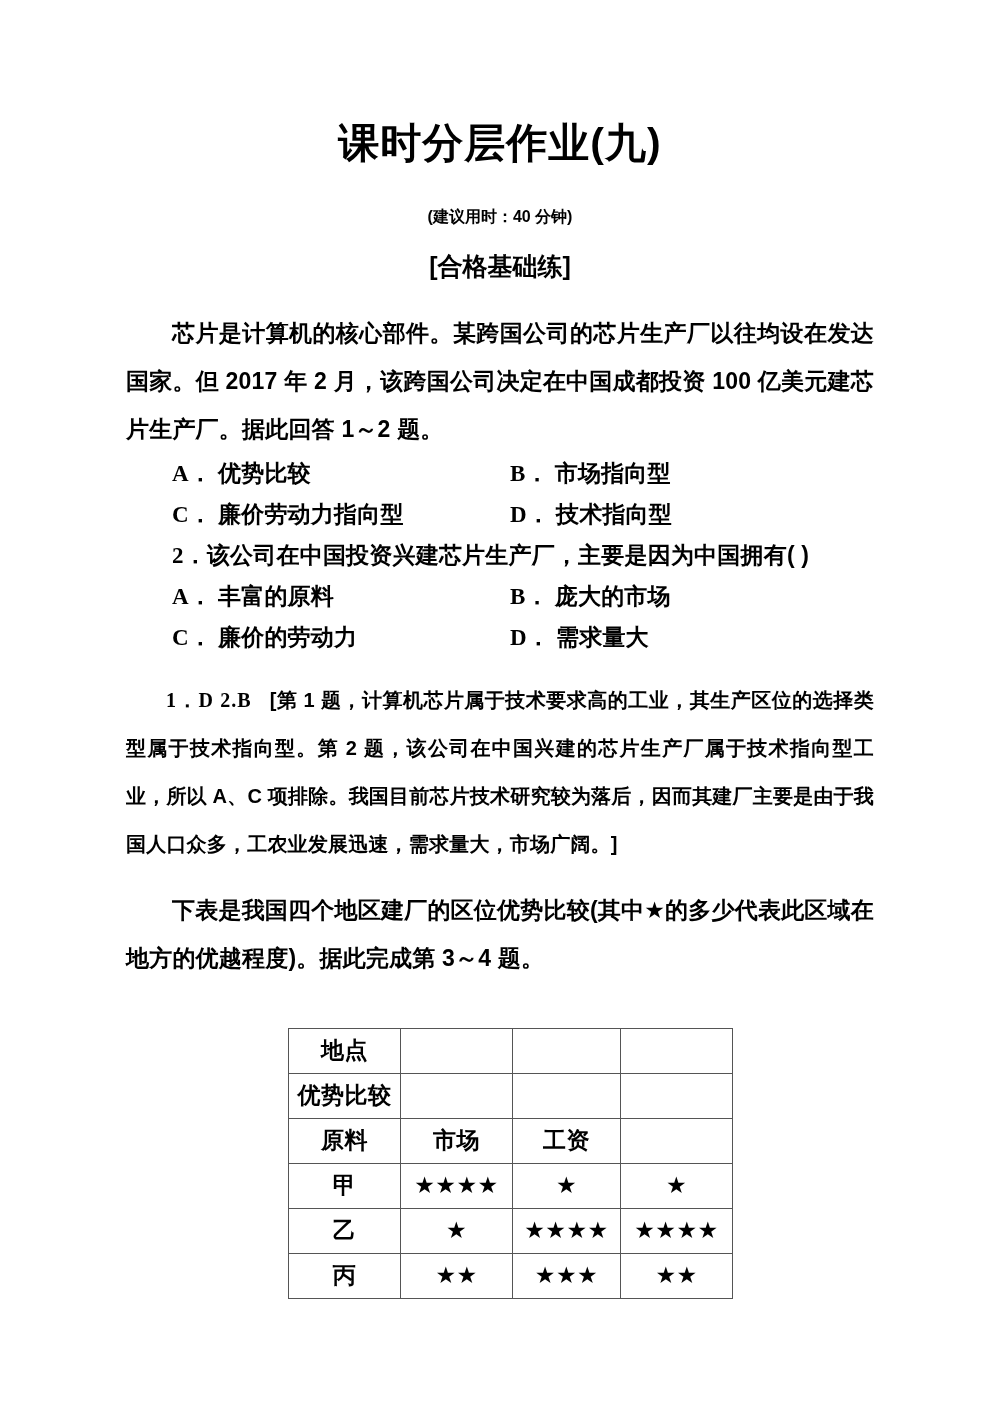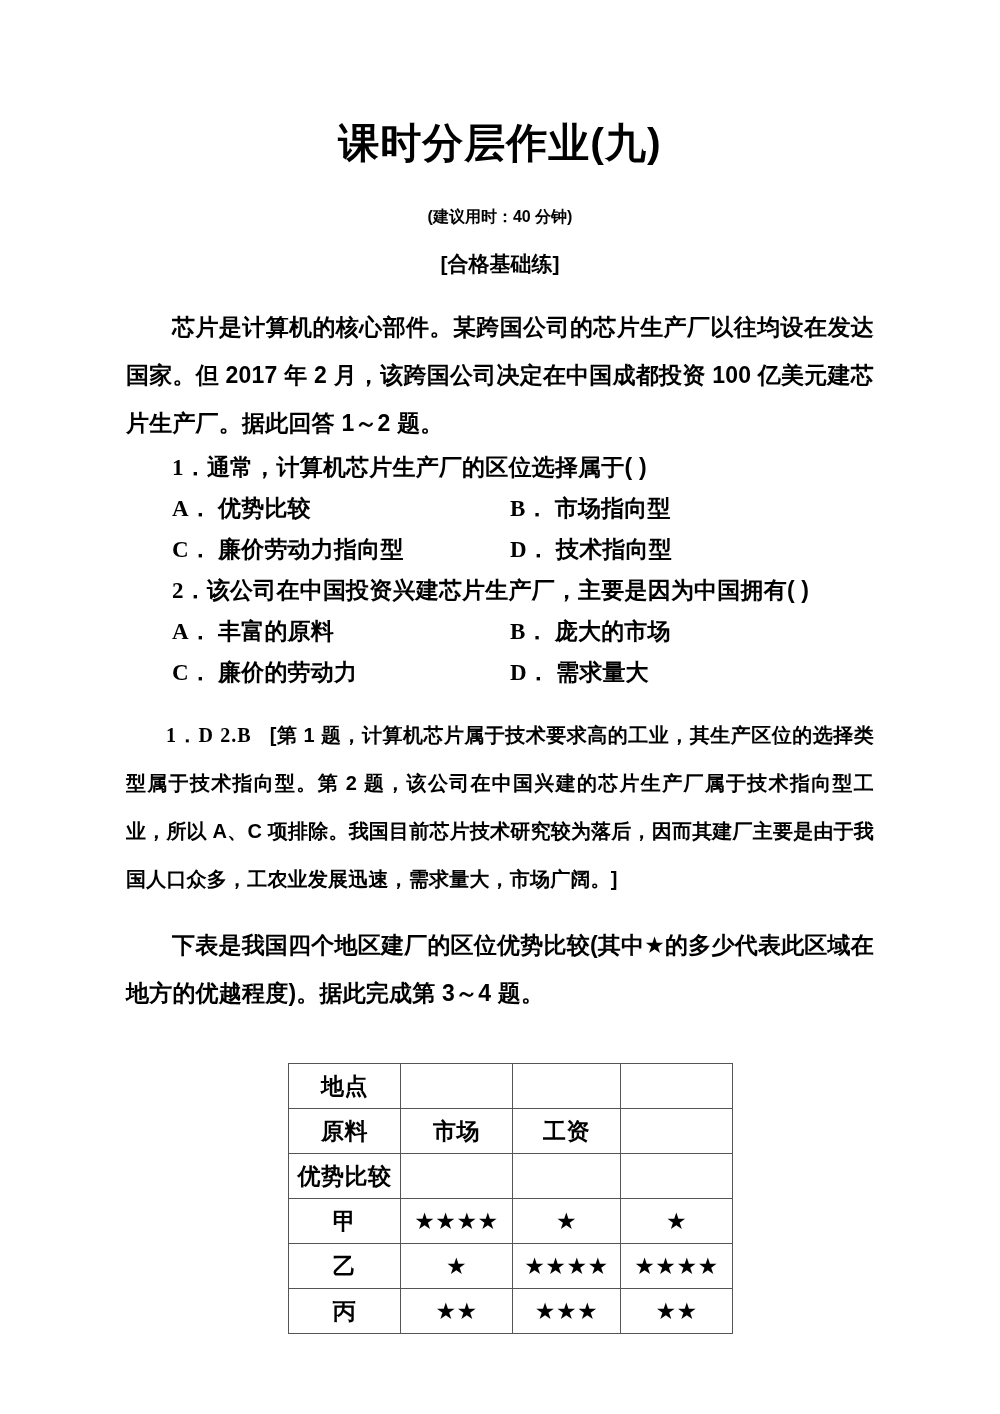--- a/index.html
+++ b/index.html
@@ -39,21 +39,21 @@
     text-align: center;
     font-size: 16px;
     font-weight: bold;
     margin: 0;
     padding-top: 38px;
     line-height: 1.3;
     font-family: "Liberation Sans", "DejaVu Sans", sans-serif;
   }
   .section-label {
     text-align: center;
-    font-size: 21px;
+    font-size: 25px;
     font-weight: bold;
     margin: 0;
     padding-top: 22px;
     line-height: 1.3;
     font-family: "Liberation Sans", "DejaVu Sans", sans-serif;
   }
 
   
   .body-block {
     margin: 0 auto;
@@ -163,23 +163,20 @@
 <div class="page">
 
   <h1 class="doc-title">课时分层作业(九)</h1>
   <div class="doc-subtitle">(建议用时：40 分钟)</div>
   <div class="section-label">[合格基础练]</div>
 
   <div class="body-block">
 
     <p class="para para-intro">芯片是计算机的核心部件。某跨国公司的芯片生产厂以往均设在发达国家。但 2017 年 2 月，该跨国公司决定在中国成都投资 100 亿美元建芯片生产厂。据此回答 1～2 题。</p>
 
-    <div class="qline">
-      <span class="lbl">1．</span><span>通常，计算机芯片生产厂的区位选择属于(        )</span>
-    </div>
     <div class="optrow">
       <span class="opt opt-a">
         <span class="lbl">A．</span>
         <span>优势比较</span>
       </span>
       <span class="opt opt-b">
         <span class="lbl">B．</span>
         <span>市场指向型</span>
       </span>
     </div>
@@ -227,32 +224,32 @@
   <div class="table-wrap">
     <table class="compare-table">
       <tbody>
         <tr>
           <td class="c1">地点</td>
           <td class="c2"></td>
           <td class="c3"></td>
           <td class="c4"></td>
         </tr>
         <tr>
+          <td class="c1">优势比较</td>
+          <td class="c2"></td>
+          <td class="c3"></td>
+          <td class="c4"></td>
+        </tr>
+        <tr>
           <td class="c1">原料</td>
           <td class="c2">市场</td>
           <td class="c3">工资</td>
           <td class="c4"></td>
         </tr>
         <tr>
-          <td class="c1">优势比较</td>
-          <td class="c2"></td>
-          <td class="c3"></td>
-          <td class="c4"></td>
-        </tr>
-        <tr>
           <td class="c1">甲</td>
           <td class="c2 stars">★★★★</td>
           <td class="c3 stars">★</td>
           <td class="c4 stars">★</td>
         </tr>
         <tr>
           <td class="c1">乙</td>
           <td class="c2 stars">★</td>
           <td class="c3 stars">★★★★</td>
           <td class="c4 stars">★★★★</td>

